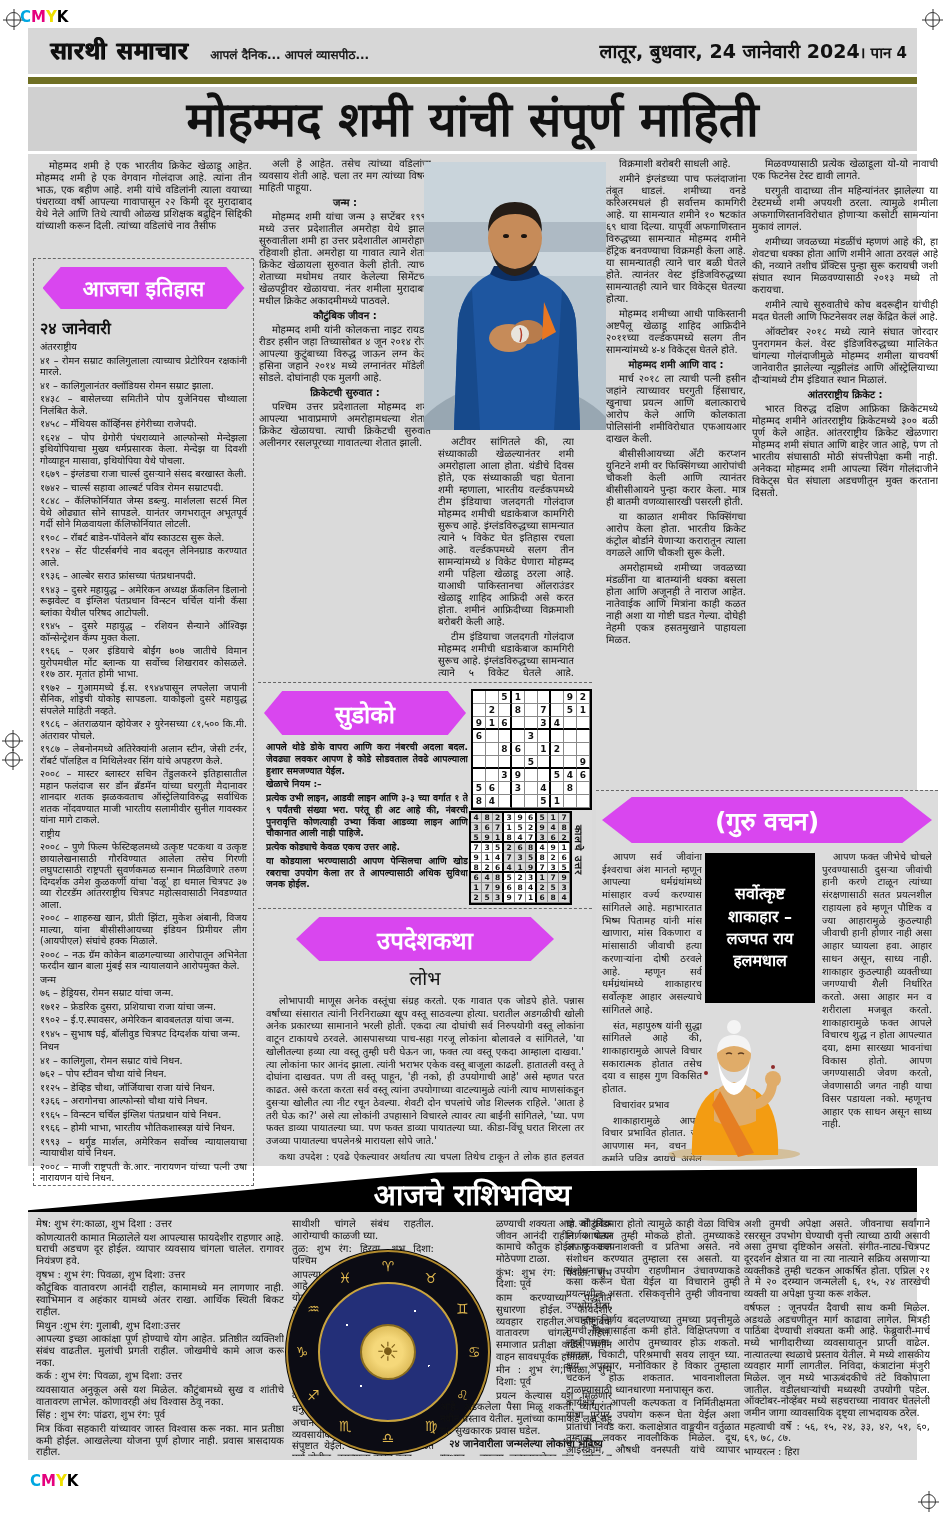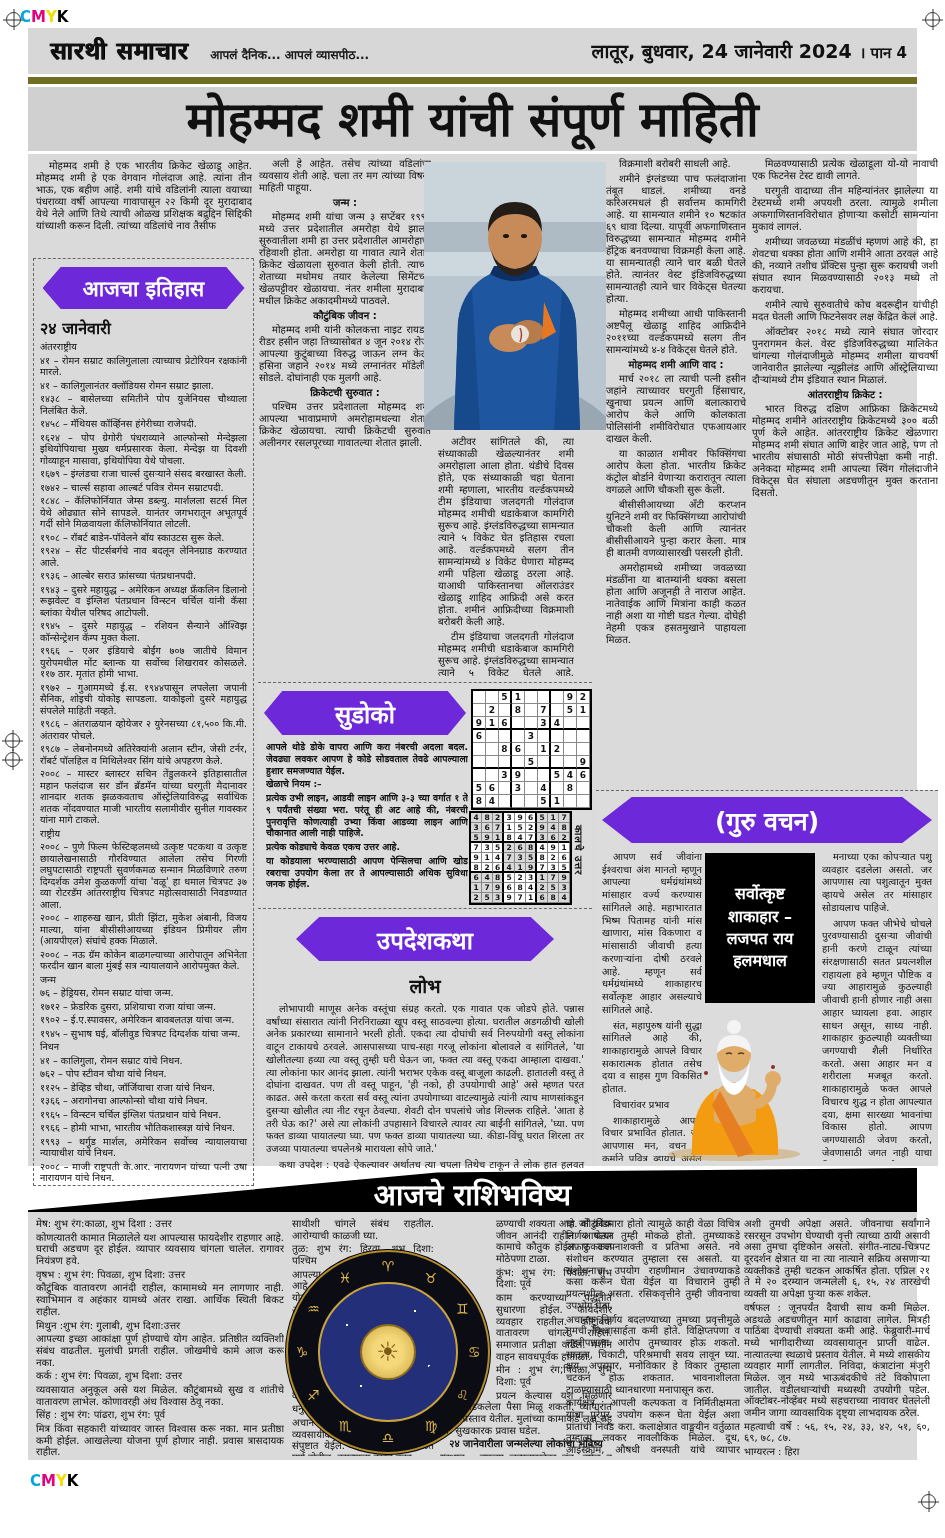--- a/index.html
+++ b/index.html
@@ -7,50 +7,50 @@
   .panel{position:absolute;background:#d9d9d9;}
   .regmark{position:absolute;width:13px;height:13px;border:1.5px solid #333;border-radius:50%;}
   .regmark::before{content:"";position:absolute;left:50%;top:-4px;bottom:-4px;width:1px;background:#333;transform:translateX(-50%);}
   .regmark::after{content:"";position:absolute;top:50%;left:-4px;right:-4px;height:1px;background:#333;transform:translateY(-50%);}
   .cmyk{position:absolute;font-weight:bold;font-size:15px;letter-spacing:0px;}
   .cmyk span{display:inline-block;}
   .masthead{left:28px;top:28px;width:889px;height:46px;background:#d7d7d7;display:flex;align-items:center;justify-content:space-between;padding:0 10px;box-sizing:border-box;}
   .mast-left{display:flex;align-items:baseline;gap:10px;}
   .np-title{font-size:24px;font-weight:bold;margin:12px;line-height:1;letter-spacing:1px;text-shadow:1px 0 #000;}
   .tagline{font-size:12px;font-weight:bold;color:#1a1a1a;}
-  .mast-right{font-size:19px;font-weight:bold;display:flex;align-items:baseline;gap:8px;}
+  .mast-right{font-size:19px;font-weight:bold;display:flex;align-items:baseline;}
   .mast-right .pg{font-size:15px;font-weight:bold;}
   .rule{position:absolute;left:28px;top:77px;width:889px;height:7px;}
   .headline{left:28px;top:87px;width:889px;height:64px;background:#d0d0d0;display:flex;align-items:center;justify-content:center;font-size:48px;font-weight:bold;line-height:1;}
   .article-bg{left:28px;top:154px;width:889px;height:1012px;background:#dadada;}
   .col{position:absolute;font-size:10px;line-height:1.2;text-align:justify;overflow:hidden;}
   .col p{margin:0 0 3px;text-indent:13px;}
   .col p.subhead{text-align:center;font-weight:bold;text-indent:0;margin:2px 0;}
   .hist{left:33px;top:258px;width:221px;height:928px;border:1px dashed #666;box-sizing:border-box;padding:6px;overflow:hidden;}
-  .banner{background:#6d28d9;color:#fff;font-weight:bold;display:flex;align-items:center;justify-content:center;clip-path:polygon(0 50%,9% 0,91% 0,100% 50%,91% 100%,9% 100%);}
+  .banner{background:#d946ef;color:#fff;font-weight:bold;display:flex;align-items:center;justify-content:center;clip-path:polygon(0 50%,9% 0,91% 0,100% 50%,91% 100%,9% 100%);}
   .hist .banner{width:202px;height:42px;margin:2px auto 8px;font-size:21px;}
   .hist .hdate{font-weight:bold;margin:0 0 2px;}
   .hlist p{margin:0 0 2px;text-indent:0;font-size:9.6px;line-height:1.2;text-align:justify;}
   .photo{position:absolute;left:424px;top:162px;width:182px;height:268px;overflow:hidden;}
   .sbox{position:absolute;box-sizing:border-box;background:#dcdcdc;border-top:1px dashed #666;}
   .sudoku{left:258px;top:682px;width:334px;height:224px;}
   .sudoku .banner{position:absolute;left:6px;top:8px;width:202px;height:44px;font-size:24px;}
   .sud-text{position:absolute;left:8px;top:58px;width:202px;height:160px;font-size:9.2px;line-height:1.28;text-align:justify;overflow:hidden;}
   .sud-text p{margin:0 0 2px;font-weight:bold;}
   .sgrid{position:absolute;display:grid;background:#fff;border:2px solid #000;}
   .sgrid .cell{border-right:1px solid #888;border-bottom:1px solid #888;display:flex;align-items:center;justify-content:center;font-weight:bold;}
   .sgrid .cell.c2,.sgrid .cell.c5{border-right:2px solid #000;}
   .sgrid .cell.r2,.sgrid .cell.r5{border-bottom:2px solid #000;}
   .sgrid .cell.shade{background:#d8d8d8;}
   .grid-main{left:213px;top:6px;width:117px;height:117px;grid-template-columns:repeat(9,13px);grid-template-rows:repeat(9,13px);font-size:9px;}
   .grid-sol{left:211px;top:128px;width:99px;height:90px;grid-template-columns:repeat(9,11px);grid-template-rows:repeat(9,10px);font-size:7.5px;}
   .sol-label{position:absolute;left:313px;top:142px;font-size:10px;font-weight:bold;writing-mode:vertical-rl;letter-spacing:1px;}
   .story{left:258px;top:908px;width:334px;height:258px;}
   .story .banner{width:258px;height:44px;margin:8px auto 4px;font-size:24px;}
-  .story-title{text-align:center;font-weight:bold;font-size:19px;margin:12px 0 4px;}
+  .story-title{text-align:center;font-weight:normal;font-size:19px;margin:4px 0 4px;}
   .story-body{padding:0 8px;font-size:9.8px;line-height:1.3;text-align:justify;height:168px;overflow:hidden;}
   .story-body p{margin:0 0 3px;text-indent:13px;}
   .guru{left:596px;top:790px;width:342px;height:376px;}
   .guru .banner{width:330px;height:46px;margin:6px auto 6px;font-size:25px;}
   .gcol{position:absolute;font-size:9.8px;line-height:1.3;text-align:justify;overflow:hidden;}
   .gcol p{margin:0 0 3px;text-indent:11px;}
   .gquote{position:absolute;left:109px;top:62px;width:110px;height:150px;background:#000;color:#fff;font-weight:bold;font-size:16px;line-height:1.4;display:flex;align-items:center;justify-content:center;text-align:center;padding:6px;box-sizing:border-box;}
   .guru-img{position:absolute;left:58px;top:218px;width:160px;height:152px;}
   .hband{position:absolute;left:28px;top:1168px;width:889px;height:44px;background:#000;color:#fff;font-weight:bold;font-size:29px;display:flex;align-items:center;justify-content:center;clip-path:polygon(0 96%,46% 10%,100% 0,100% 100%,0 100%);}
   .hband span{margin-top:6px;}
@@ -181,22 +181,22 @@
   <div class="col" style="left:438px;top:436px;width:136px;height:240px;">
       <p>अटीवर सांगितले की, त्या संध्याकाळी खेळल्यानंतर शमी अमरोहाला आला होता. थंडीचे दिवस होते, एक संध्याकाळी चहा घेताना शमी म्हणाला, भारतीय वर्ल्डकपमध्ये टीम इंडियाचा जलदगती गोलंदाज मोहम्मद शमीची धडाकेबाज कामगिरी सुरूच आहे. इंग्लंडविरुद्धच्या सामन्यात त्याने ५ विकेट घेत इतिहास रचला आहे. वर्ल्डकपमध्ये सलग तीन सामन्यांमध्ये ४ विकेट घेणारा मोहम्म्द शमी पहिला खेळाडू ठरला आहे. याआधी पाकिस्तानचा ऑलराउंडर खेळाडू शाहिद आफ्रिदी असे करत होता. शमीनं आफ्रिदीच्या विक्रमाशी बरोबरी केली आहे.</p>
       <p>टीम इंडियाचा जलदगती गोलंदाज मोहम्मद शमीची धडाकेबाज कामगिरी सुरूच आहे. इंग्लंडविरुद्धच्या सामन्यात त्याने ५ विकेट घेतले आहे. वर्ल्डकपमध्ये सलग तीन सामन्यांमध्ये ४ विकेट घेणारा मोहम्म्द शमी पहिला खेळाडू ठरला आहे. याआधी पाकिस्तानचा ऑलराउंडर खेळाडू शाहिद आफ्रिदी असे करत होता. शमीनं आफ्रिदीच्या</p>
     </div>
   <div class="col" style="left:606px;top:158px;width:140px;height:626px;">
       <p>विक्रमाशी बरोबरी साधली आहे.</p>
       <p>शमीने इंग्लंडच्या पाच फलंदाजांना तंबूत धाडलं. शमीच्या वनडे करिअरमधलं ही सर्वात्तम कामगिरी आहे. या सामन्यात शमीने १० षटकांत ६९ धावा दिल्या. यापूर्वी अफगाणिस्तान विरुद्धच्या सामन्यात मोहम्मद शमीने हॅट्रिक बनवण्याचा विक्रमही केला आहे. या सामन्यातही त्याने चार बळी घेतले होते. त्यानंतर वेस्ट इंडिजविरुद्धच्या सामन्यातही त्याने चार विकेट्स घेतल्या होत्या.</p>
       <p>मोहम्मद शमीच्या आधी पाकिस्तानी अष्टपैलू खेळाडू शाहिद आफ्रिदीने २०११च्या वर्ल्डकपमध्ये सलग तीन सामन्यांमध्ये ४-४ विकेट्स घेतले होते.</p>
       <p class="subhead">मोहम्मद शमी आणि वाद :</p>
       <p>मार्च २०१८ ला त्याची पत्नी हसीन जहांने त्याच्यावर घरगुती हिंसाचार, खुनाचा प्रयत्न आणि बलात्काराचे आरोप केले आणि कोलकाता पोलिसांनी शमीविरोधात एफआयआर दाखल केली.</p>
+      <p>बीसीसीआयच्या अँटी करप्शन युनिटने शमी वर फिक्सिंगच्या आरोपांची चौकशी केली आणि त्यानंतर बीसीसीआयने पुन्हा करार केला. मात्र ही बातमी वणव्यासारखी पसरली होती.</p>
       <p>या काळात शमीवर फिक्सिंगचा आरोप केला होता. भारतीय क्रिकेट कंट्रोल बोर्डाने येणाऱ्या करारातून त्याला वगळले आणि चौकशी सुरू केली.</p>
-      <p>बीसीसीआयच्या अँटी करप्शन युनिटने शमी वर फिक्सिंगच्या आरोपांची चौकशी केली आणि त्यानंतर बीसीसीआयने पुन्हा करार केला. मात्र ही बातमी वणव्यासारखी पसरली होती.</p>
       <p>अमरोहामध्ये शमीच्या जवळच्या मंडळींना या बातम्यांनी धक्का बसला होता आणि अजूनही ते नाराज आहेत. नातेवाईक आणि मित्रांना काही कळत नाही अशा या गोष्टी घडत गेल्या. दोघेही नेहमी एकत्र हसतमुखाने पाहायला मिळत.</p>
     </div>
   <div class="col" style="left:752px;top:158px;width:186px;height:626px;">
       <p>मिळवण्यासाठी प्रत्येक खेळाडूला यो-यो नावाची एक फिटनेस टेस्ट द्यावी लागते.</p>
       <p>घरगुती वादाच्या तीन महिन्यांनंतर झालेल्या या टेस्टमध्ये शमी अपयशी ठरला. त्यामुळे शमीला अफगाणिस्तानविरोधात होणाऱ्या कसोटी सामन्यांना मुकावं लागलं.</p>
       <p>शमीच्या जवळच्या मंडळींचं म्हणणं आहे की, हा शेवटचा धक्का होता आणि शमीने आता ठरवलं आहे की, नव्याने तशीच प्रॅक्टिस पुन्हा सुरू करायची जशी संघात स्थान मिळवण्यासाठी २०१३ मध्ये तो करायचा.</p>
       <p>शमीने त्याचे सुरुवातीचे कोच बदरूद्दीन यांचीही मदत घेतली आणि फिटनेसवर लक्ष केंद्रित केलं आहे.</p>
       <p>ऑक्टोबर २०१८ मध्ये त्याने संघात जोरदार पुनरागमन केलं. वेस्ट इंडिजविरुद्धच्या मालिकेत चांगल्या गोलंदाजीमुळे मोहम्मद शमीला याचवर्षी जानेवारीत झालेल्या न्यूझीलंड आणि ऑस्ट्रेलियाच्या दौऱ्यांमध्ये टीम इंडियात स्थान मिळालं.</p>
       <p class="subhead">आंतरराष्ट्रीय क्रिकेट :</p>
       <p>भारत विरुद्ध दक्षिण आफ्रिका क्रिकेटमध्ये मोहम्मद शमीने आंतरराष्ट्रीय क्रिकेटमध्ये ३०० बळी पूर्ण केले आहेत. आंतरराष्ट्रीय क्रिकेट खेळणारा मोहम्मद शमी संघात आणि बाहेर जात आहे, पण तो भारतीय संघासाठी मोठी संपत्तीपेक्षा कमी नाही. अनेकदा मोहम्मद शमी आपल्या स्विंग गोलंदाजीने विकेट्स घेत संघाला अडचणीतून मुक्त करताना दिसतो.</p>
@@ -392,21 +392,20 @@
   <div class="sbox guru">
     <div class="banner">(गुरु वचन)</div>
     <div class="gcol" style="left:6px;top:60px;width:100px;height:310px;">
         <p>आपण सर्व जीवांना ईश्वराचा अंश मानतो म्हणून आपल्या धर्मग्रंथांमध्ये मांसाहार वर्ज्य करण्यास सांगितले आहे. महाभारतात भिष्म पितामह यांनी मांस खाणारा, मांस विकणारा व मांसासाठी जीवाची हत्या करणाऱ्यांना दोषी ठरवले आहे. म्हणून सर्व धर्मग्रंथांमध्ये शाकाहारच सर्वोत्कृष्ट आहार असल्याचे सांगितले आहे.</p>
         <p>संत, महापुरुष यांनी सुद्धा सांगितले आहे की, शाकाहारामुळे आपले विचार सकारात्मक होतात तसेच दया व साहस गुण विकसित होतात.</p>
         <p>विचारांवर प्रभाव</p>
         <p>शाकाहारामुळे आपले विचार प्रभावित होतात. जर आपणास मन, वचन व कर्माने पवित्र व्हायचे असेल तर आपण शाकाहार म्हणजे फळ-भाज्यांचा पूर्ण आहारच घ्यायला हवा. खरंतर, बहुतांश मानवी</p>
       </div>
     <div class="gquote">सर्वोत्कृष्ट शाकाहार – लजपत राय हलमधाल</div>
     <div class="gcol" style="left:226px;top:60px;width:110px;height:310px;">
-        <p>मनाच्या एका कोपऱ्यात पशु व्यवहार दडलेला असतो. जर आपणास त्या पशुत्वातून मुक्त व्हायचे असेल तर मांसाहार सोडायलाच पाहिजे.</p>
         <p>आपण फक्त जीभेचे चोचले पुरवण्यासाठी दुसऱ्या जीवांची हानी करणे टाळून त्यांच्या संरक्षणासाठी सतत प्रयत्नशील राहायला हवे म्हणून पौष्टिक व ज्या आहारामुळे कुठल्याही जीवाची हानी होणार नाही असा आहार घ्यायला हवा. आहार साधन असून, साध्य नाही. शाकाहार कुठल्याही व्यक्तीच्या जगण्याची शैली निर्धारित करतो. असा आहार मन व शरीराला मजबूत करतो. शाकाहारामुळे फक्त आपले विचारच शुद्ध न होता आपल्यात दया, क्षमा सारख्या भावनांचा विकास होतो. आपण जगण्यासाठी जेवण करतो, जेवणासाठी जगत नाही याचा विसर पडायला नको. म्हणूनच आहार एक साधन असून साध्य नाही.</p>
       </div>
     <div class="guru-img">
       <svg width="160" height="152" viewBox="0 0 160 152">
         <ellipse cx="80" cy="145" rx="66" ry="7" fill="#caa25a" opacity="0.5"></ellipse>
         <path d="M38 146 Q36 96 62 80 L100 80 Q126 96 124 146 Z" fill="#f39c12"></path>
         <path d="M60 84 Q80 62 102 84 L102 112 Q81 122 60 112 Z" fill="#e0ac69"></path>
         <path d="M66 82 L100 144 L84 148 L58 96 Z" fill="#e67e22"></path>
         <circle cx="80" cy="46" r="17" fill="#e0ac69"></circle>
         <path d="M63 44 Q80 30 97 44 Q97 26 80 26 Q63 26 63 44 Z" fill="#f4f4f4"></path>

